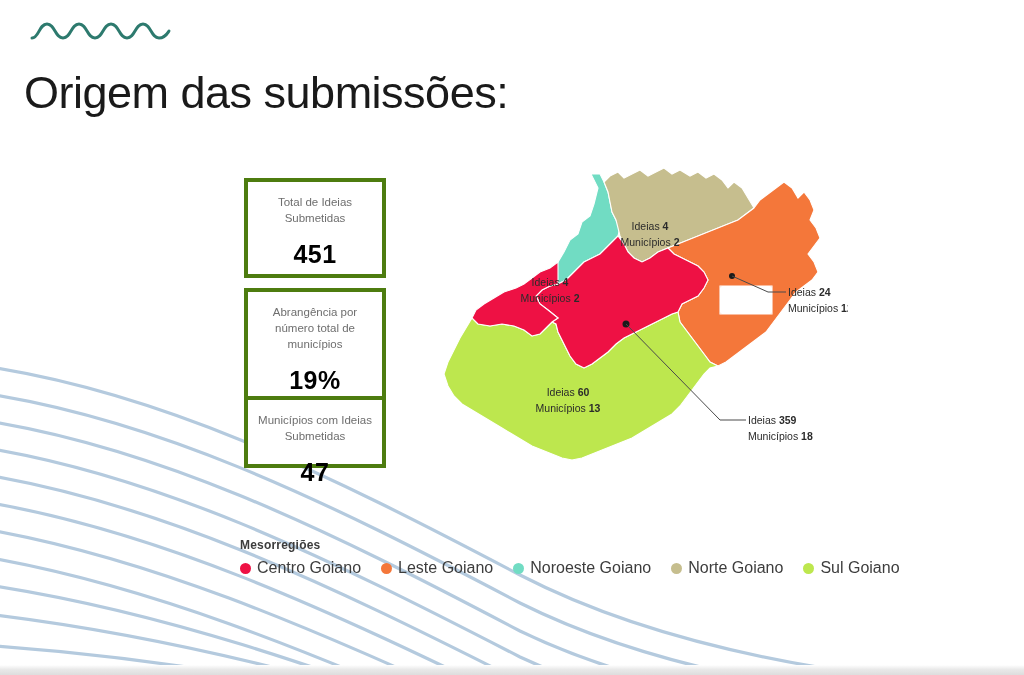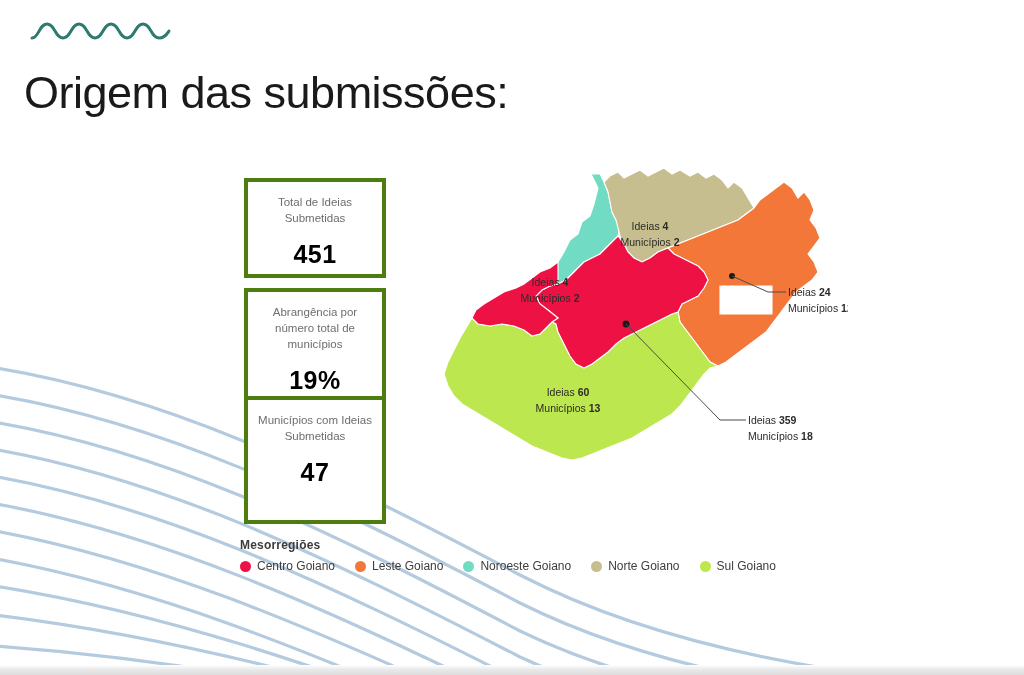--- a/index.html
+++ b/index.html
@@ -69,21 +69,21 @@
     border: 4px solid #4d7c0f;
     background: #ffffff;
     display: flex;
     flex-direction: column;
     align-items: center;
     justify-content: flex-start;
     padding-top: 13px;
   }
   #kpi-0 { top: 38px;  height: 100px; }
   #kpi-1 { top: 148px; height: 116px; }
-  #kpi-2 { top: 256px; height: 128px; }
+  #kpi-2 { top: 256px; height: 72px; }
   .kpi-label {
     font-size: 11.5px;
     color: #6e6e6e;
     text-align: center;
     line-height: 1.38;
     max-width: 122px;
   }
   .kpi-value {
     font-size: 25px;
     font-weight: bold;
@@ -131,21 +131,21 @@
     display: flex;
     align-items: center;
     gap: 6px;
   }
   .legend-dot {
     width: 11px; height: 11px;
     border-radius: 50%;
     flex: none;
   }
   .legend-text {
-    font-size: 12px;
+    font-size: 16px;
     color: #3d3d3d;
     white-space: nowrap;
     text-align: center;
   }
 </style>
 </head>
 <body>
 
 <div id="slide">
 

